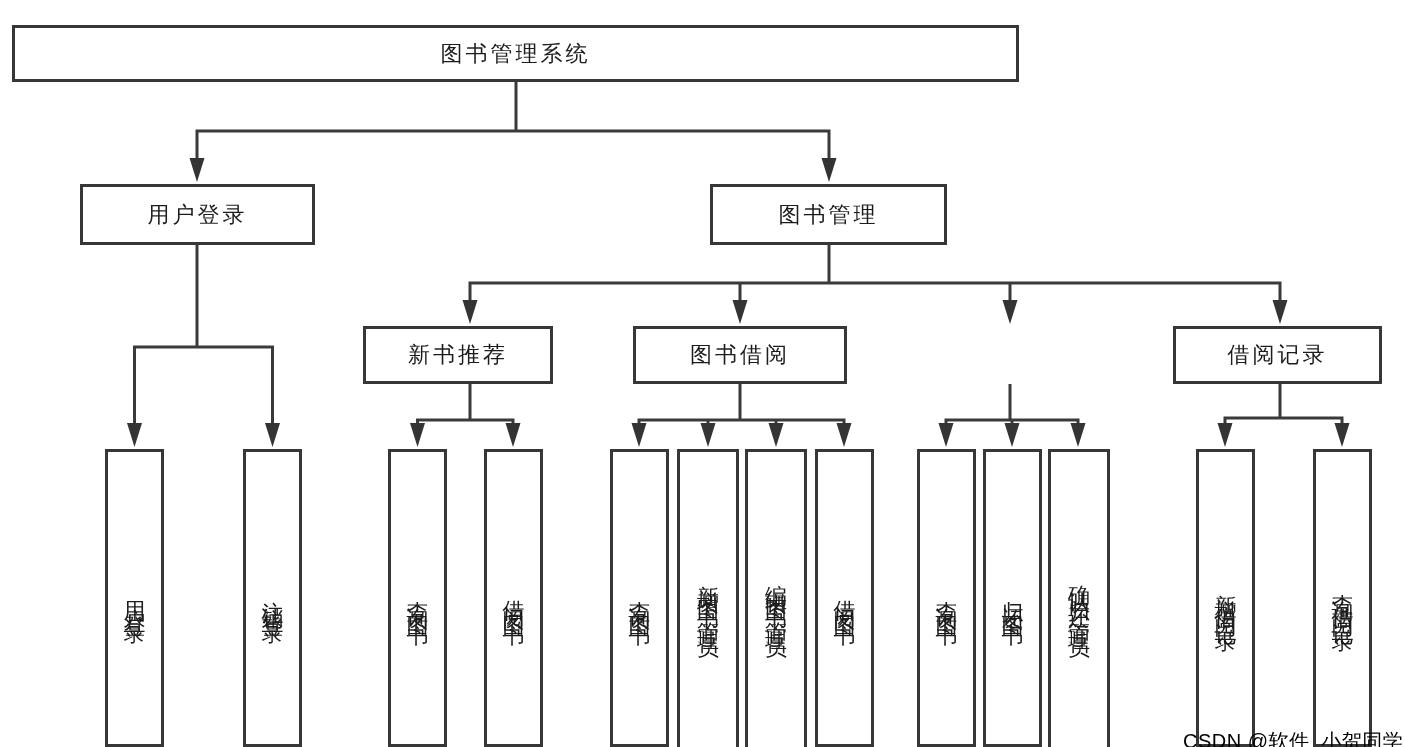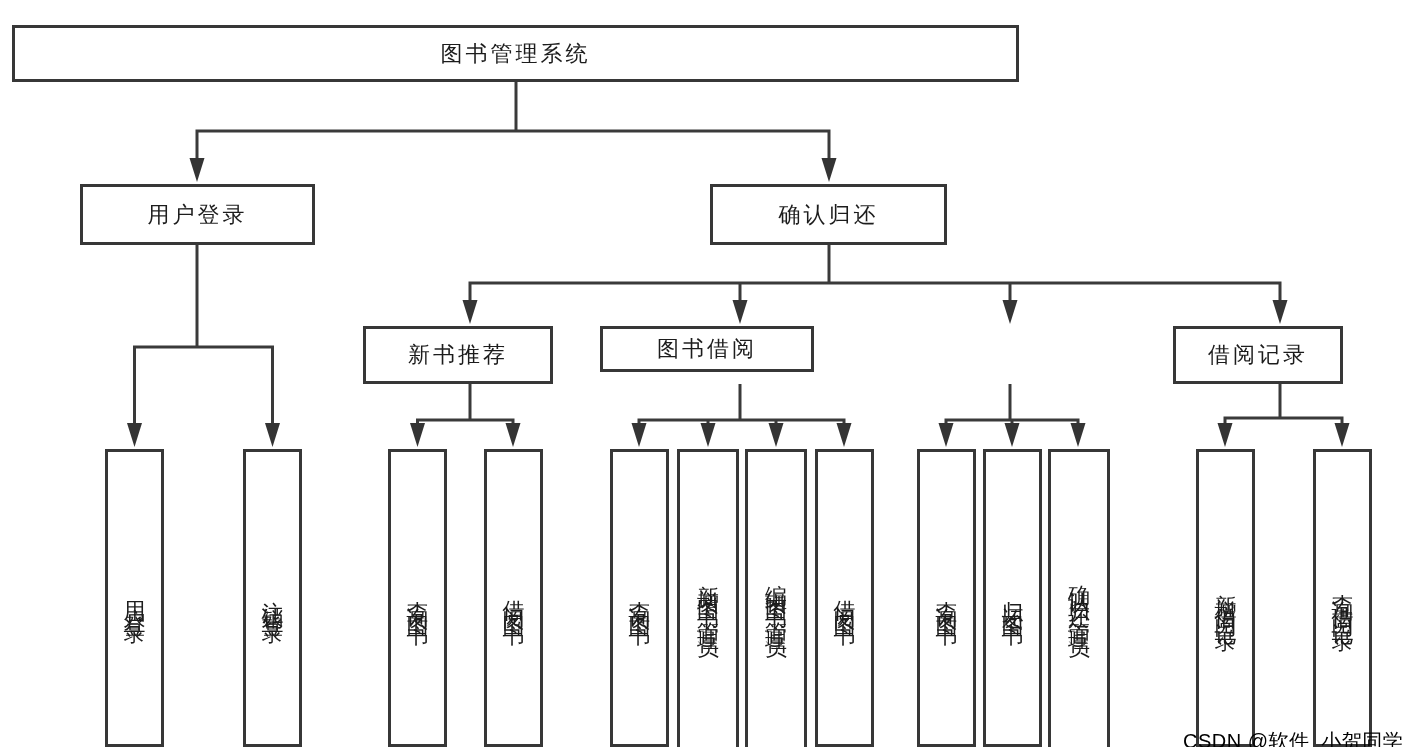--- a/index.html
+++ b/index.html
@@ -66,25 +66,25 @@
 
     <line x1="1280" y1="372" x2="1280" y2="406"></line>
     <polyline points="1225,416 1225,406 1342,406 1342,416"></polyline>
     <polygon points="1217.5,411 1232.5,411 1225,435"></polygon>
     <polygon points="1334.5,411 1349.5,411 1342,435"></polygon>
   </svg>
 
   <div class="box h" style="left:12px;top:13px;width:1007px;height:57px">图书管理系统</div>
 
   <div class="box h" style="left:80px;top:172px;width:235px;height:61px">用户登录</div>
-  <div class="box h" style="left:710px;top:172px;width:237px;height:61px">确认归还</div>
+  <div class="box h" style="left:710px;top:172px;width:237px;height:61px">图书管理</div>
 
   <div class="box h" style="left:363px;top:314px;width:190px;height:58px">新书推荐</div>
-  <div class="box h" style="left:600px;top:314px;width:214px;height:46px">图书借阅</div>
-  <div class="box h" style="left:1173px;top:314px;width:170px;height:58px">借阅记录</div>
+  <div class="box h" style="left:633px;top:314px;width:214px;height:58px">图书借阅</div>
+  <div class="box h" style="left:1173px;top:314px;width:209px;height:58px">借阅记录</div>
 
   <div class="box vwrap" style="left:105px">
     <span class="vt">用户登录</span>
   </div>
   <div class="box vwrap" style="left:243px">
     <span class="vt">注销登录</span>
   </div>
 
   <div class="box vwrap" style="left:388px">
     <span class="vt">查询图书</span>

